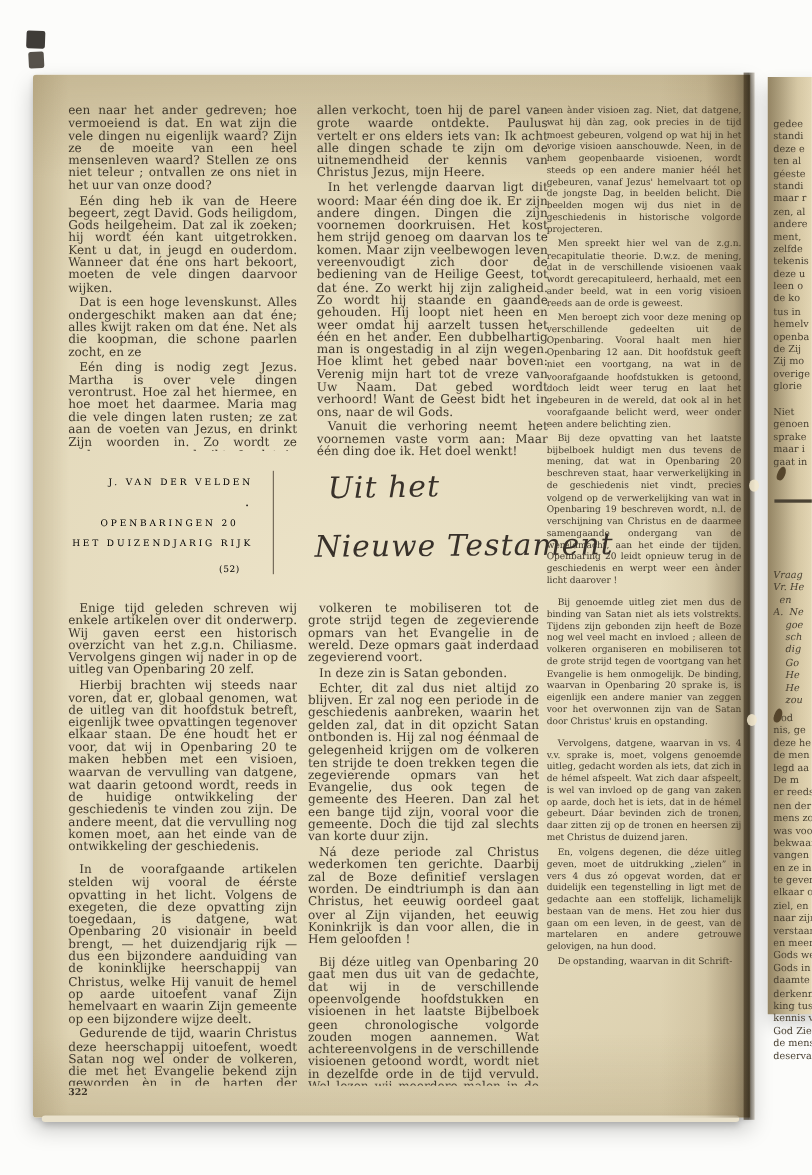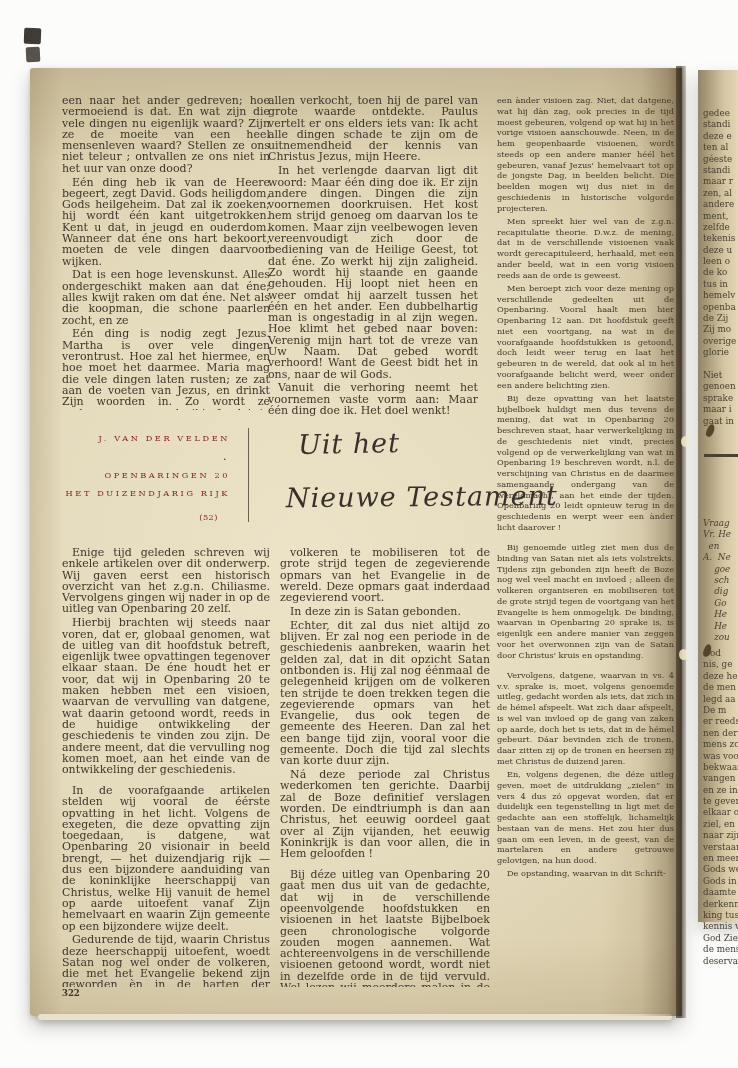--- a/index.html
+++ b/index.html
@@ -55,33 +55,33 @@
     position:absolute; left:0; top:0; width:100%; height:100%; pointer-events:none;
     background:linear-gradient(to right, rgba(70,55,30,0.45), rgba(120,100,60,0.15) 38%, rgba(0,0,0,0) 70%);
   }
 
   
   .txt { position:absolute; color:#3e372b; font-size:11px; line-height:11.3px; text-align:justify; overflow:hidden; }
   .txt p { margin:0 0 2.5px 0; text-indent:10px; }
   .txt p:empty { height:7px; margin:0; }
   .cont p:first-child { text-indent:0; }
   .colA { left:62px;  top:95px;  width:208px; height:315px; }
-  .colB { left:268px; top:95px;  width:210px; height:322px; }
+  .colB { left:288px; top:95px;  width:210px; height:322px; }
   .colC { left:497px; top:95px;  width:177px; height:862px; font-size:8.2px; line-height:10.75px; }
   .colD { left:62px;  top:547px; width:208px; height:440px; }
   .colE { left:280px; top:547px; width:210px; height:440px; }
 
   .sig-row { display:flex; justify-content:space-between; margin-top:19px; }
 
   
-  .hdr { position:absolute; left:62px; top:430px; width:168px; height:100px; color:#7f1d1d; }
+  .hdr { position:absolute; left:62px; top:430px; width:168px; height:100px; color:#000000; }
   .hdr-line { position:absolute; font-size:8.2px; letter-spacing:2.6px; white-space:nowrap; }
   .hdr-author { top:3px;  right:0; }
   .hdr-dot    { top:22px; right:4px; letter-spacing:0; font-weight:bold; }
-  .hdr-series { top:40px; right:0; }
+  .hdr-series { top:40px; right:13px; }
   .hdr-sub    { top:58px; right:0;margin-left:36px; }
   .hdr-inst   { top:82px; right:12px; letter-spacing:0.5px; }
   .hdr-divider { position:absolute; left:248px; top:428px; width:1px; height:94px; background:#6b6152; }
 
   
   .script-line { position:absolute; font-style:italic; font-size:27px; color:#38312a; letter-spacing:1px; white-space:nowrap; }
   .script1 { left:298px; top:428px; transform:rotate(-1deg); }
   .script2 { left:286px; top:481px; transform:rotate(-0.5deg); }
 
   .pagenum { position:absolute; left:62px; top:988px; font-size:8.5px; font-weight:bold; color:#3e372b; }

